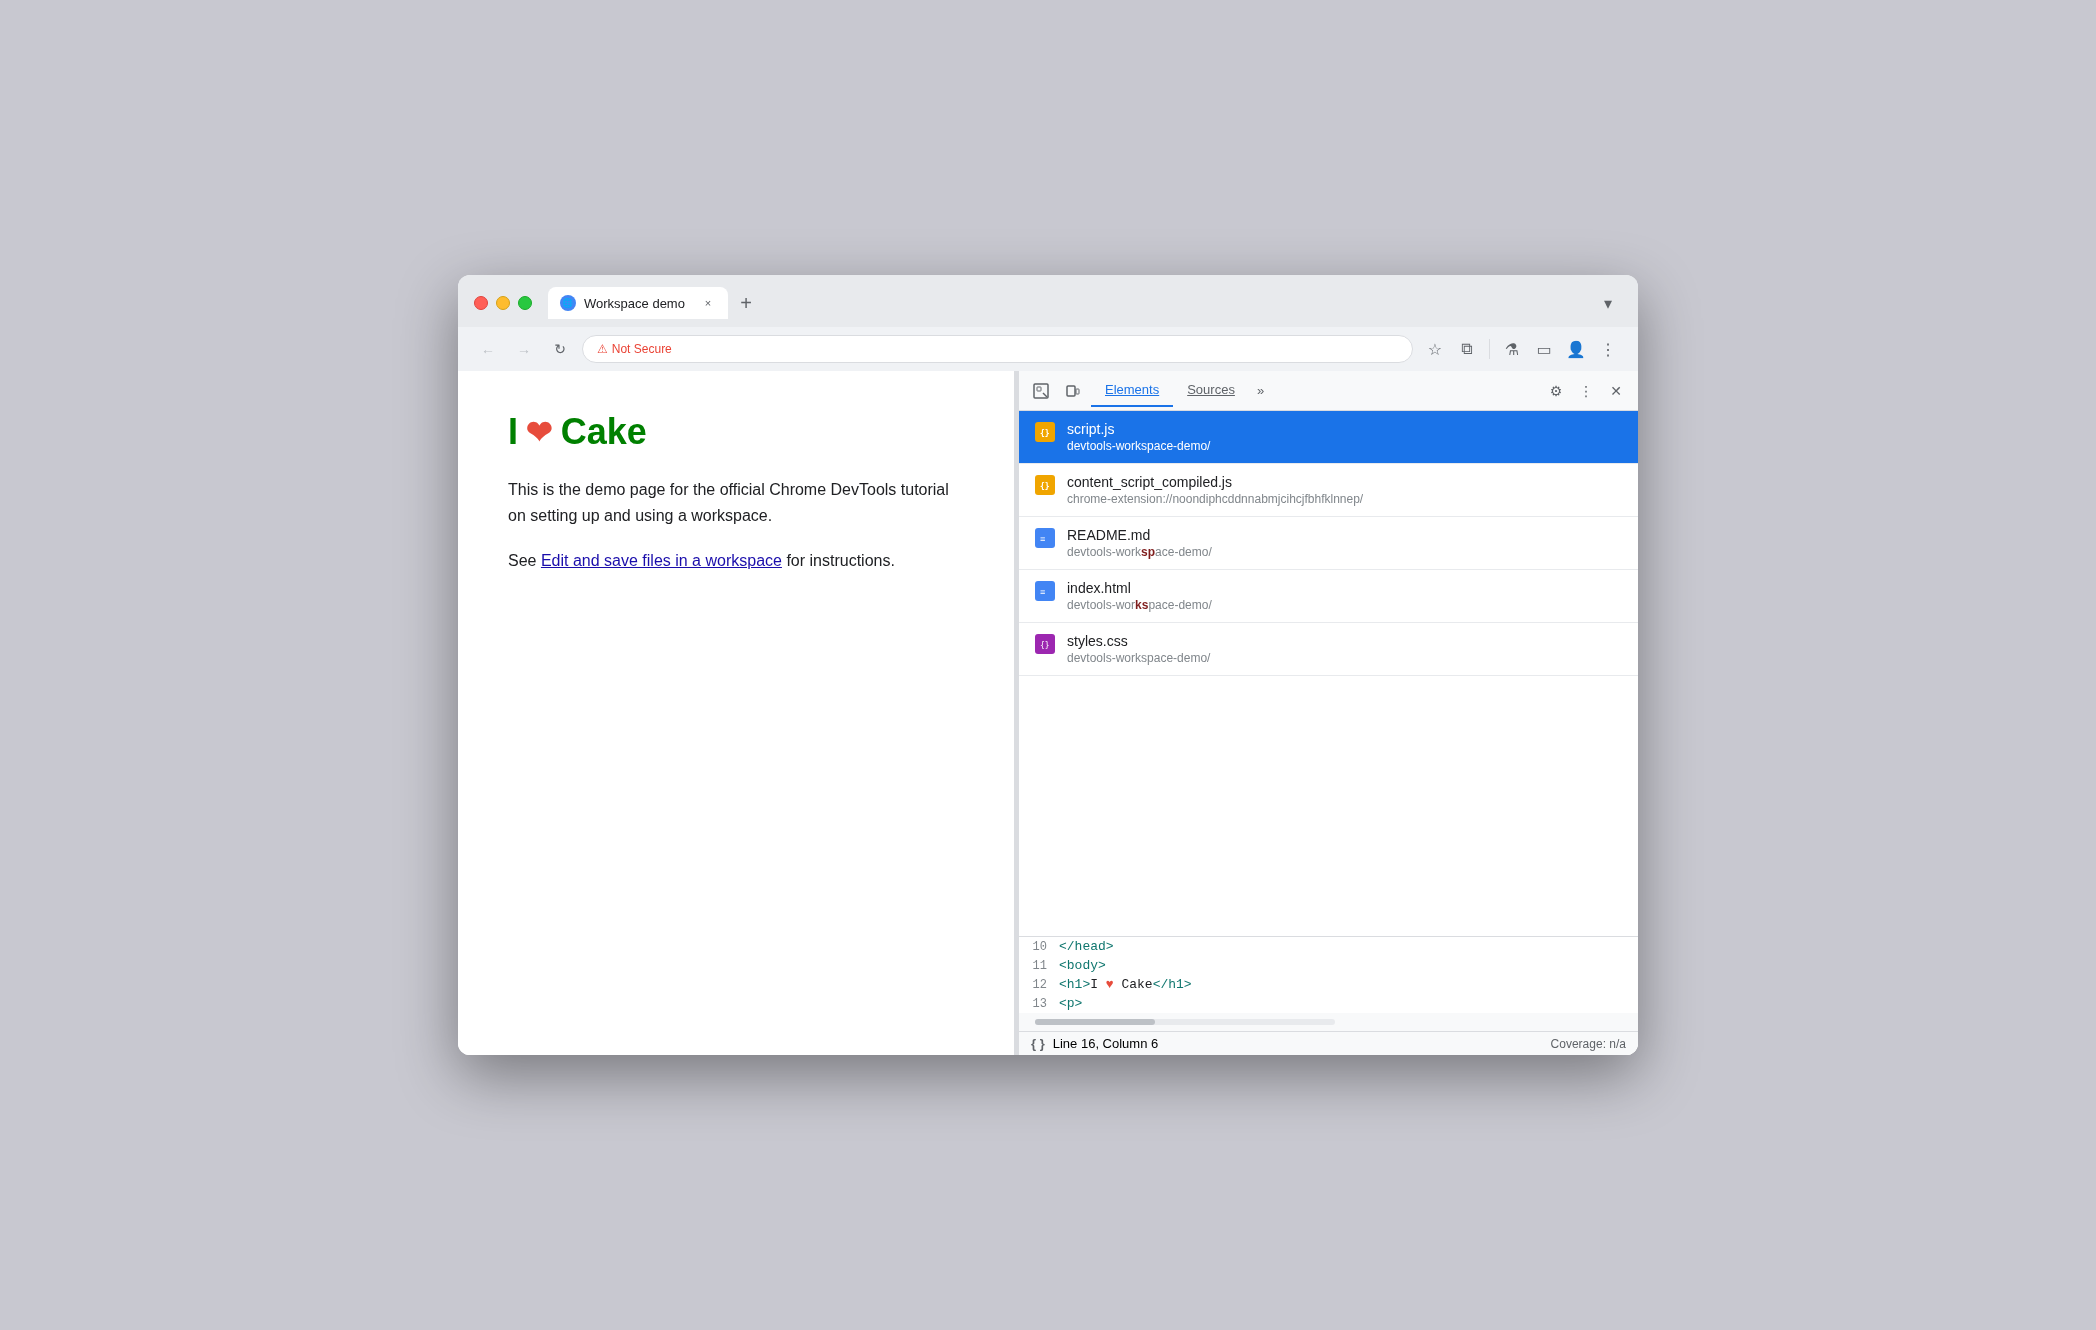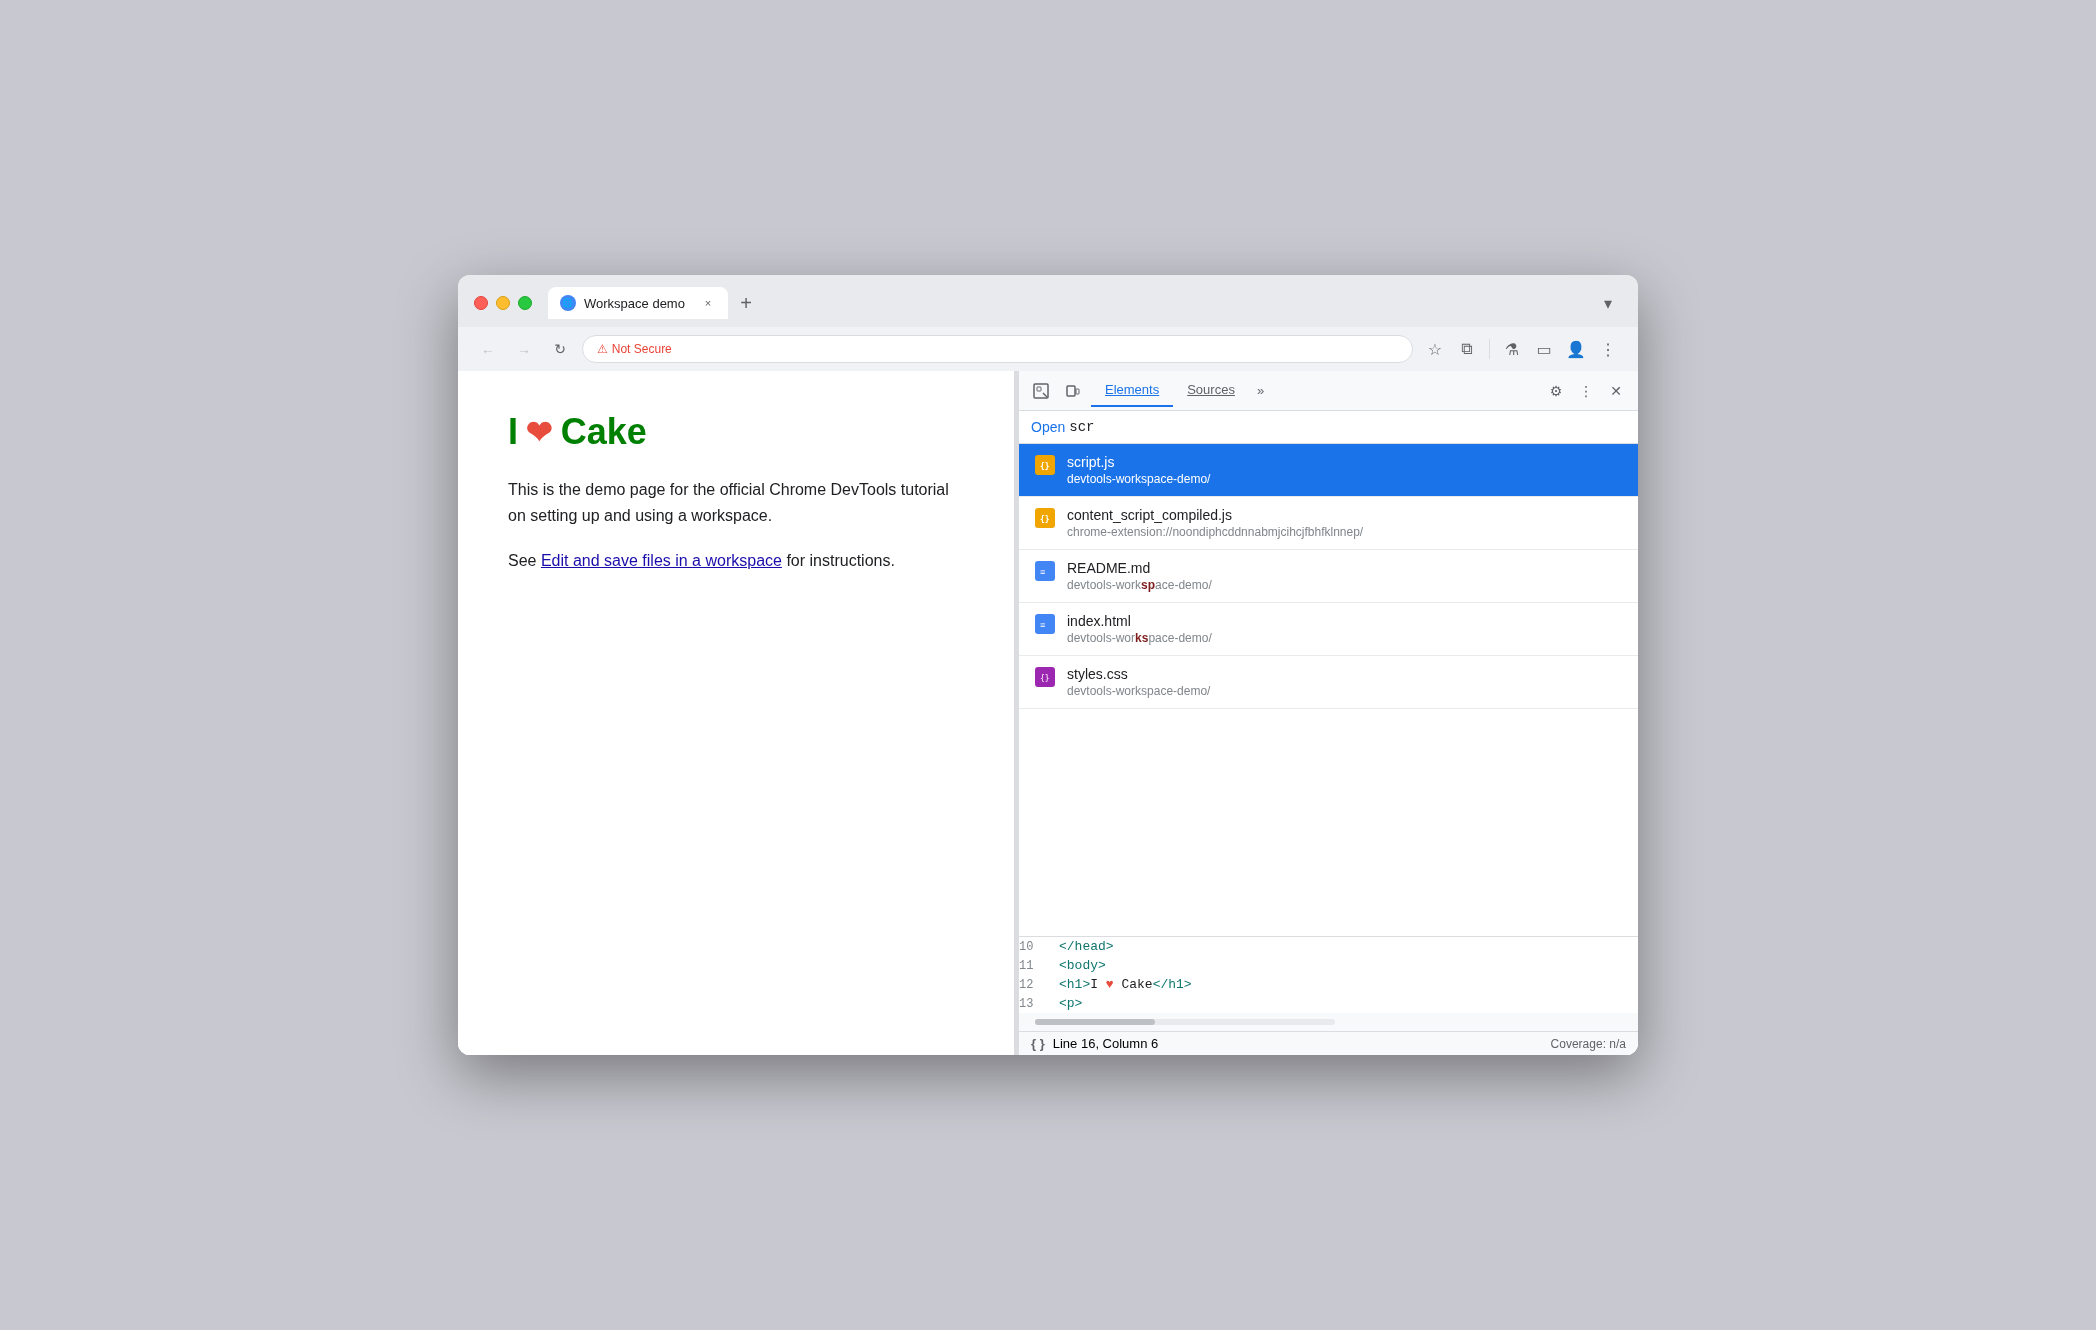--- a/index.html
+++ b/index.html
@@ -361,21 +361,21 @@
       font-family: 'Courier New', Courier, monospace;
       font-size: 13px;
     }
     .code-line {
       display: flex;
       align-items: center;
       padding: 2px 0;
     }
     .code-line-num {
       width: 40px;
-      text-align: left;
+      text-align: right;
       color: #80868b;
       padding-right: 12px;
       font-size: 12px;
       user-select: none;
       flex-shrink: 0;
     }
     .code-line-content {
       color: #202124;
       font-size: 13px;
     }
@@ -521,26 +521,20 @@
           <div class="devtools-tab">Sources</div>
           <div class="devtools-more">»</div>
         </div>
         <div class="devtools-toolbar-right">
           <div class="devtools-icon-btn">⚙</div>
           <div class="devtools-icon-btn">⋮</div>
           <div class="devtools-icon-btn">✕</div>
         </div>
       </div>
 
-      <div class="devtools-search-bar">
-        <div class="search-input-row">
-          <span class="search-label">Open</span>
-          <span class="search-input-text">scr</span>
-        </div>
-      </div>
 
       <div class="file-list">
 
         <div class="file-item selected">
           <div class="file-icon icon-js">
             <svg width="14" height="14" viewBox="0 0 14 14">
               <rect width="14" height="14" rx="2" fill="#f0a500"></rect>
               <text x="2" y="11" font-size="8" fill="white" font-family="monospace">{}</text>
             </svg>
           </div>

